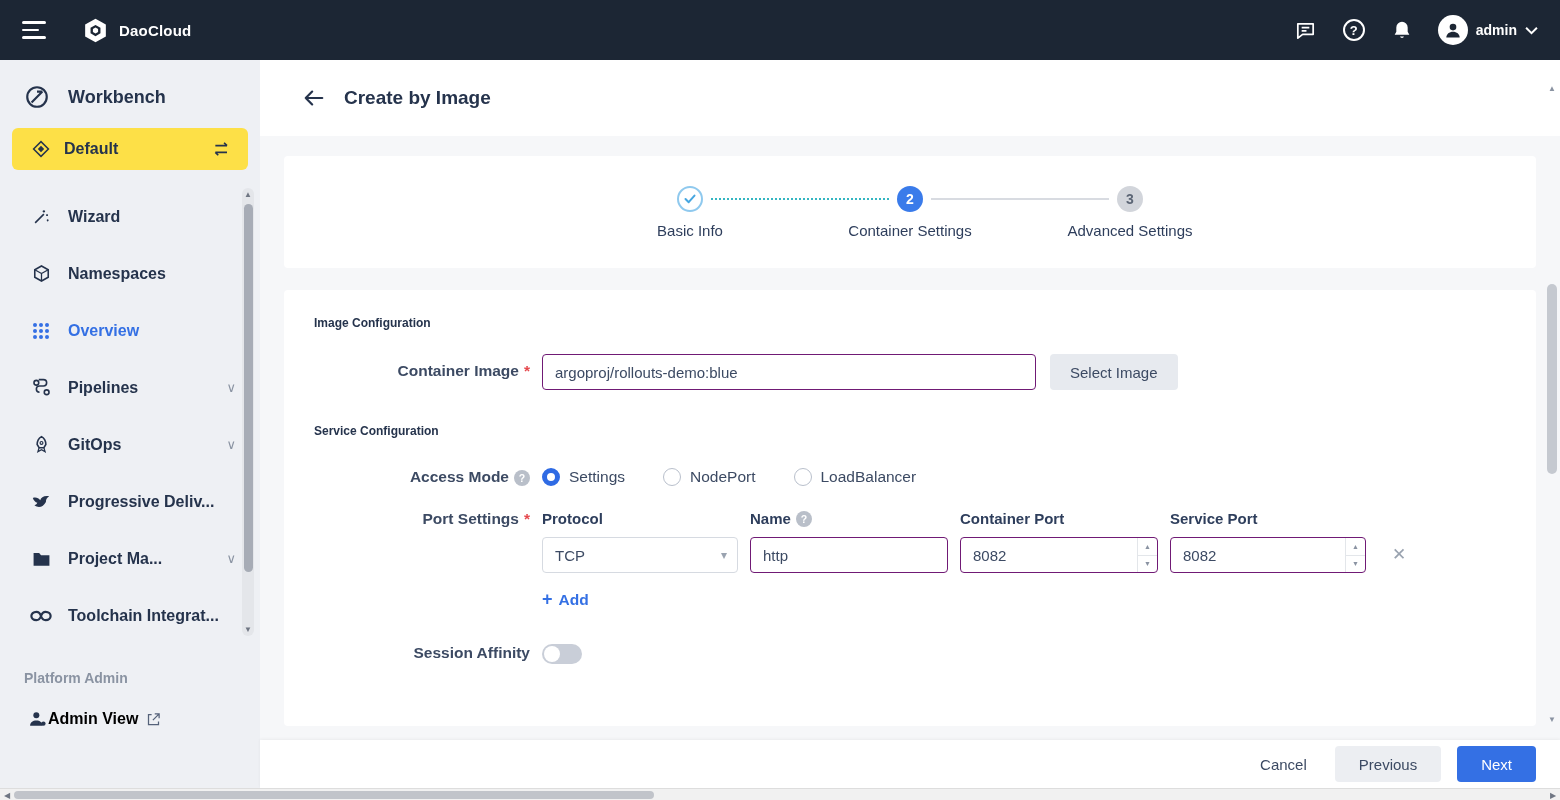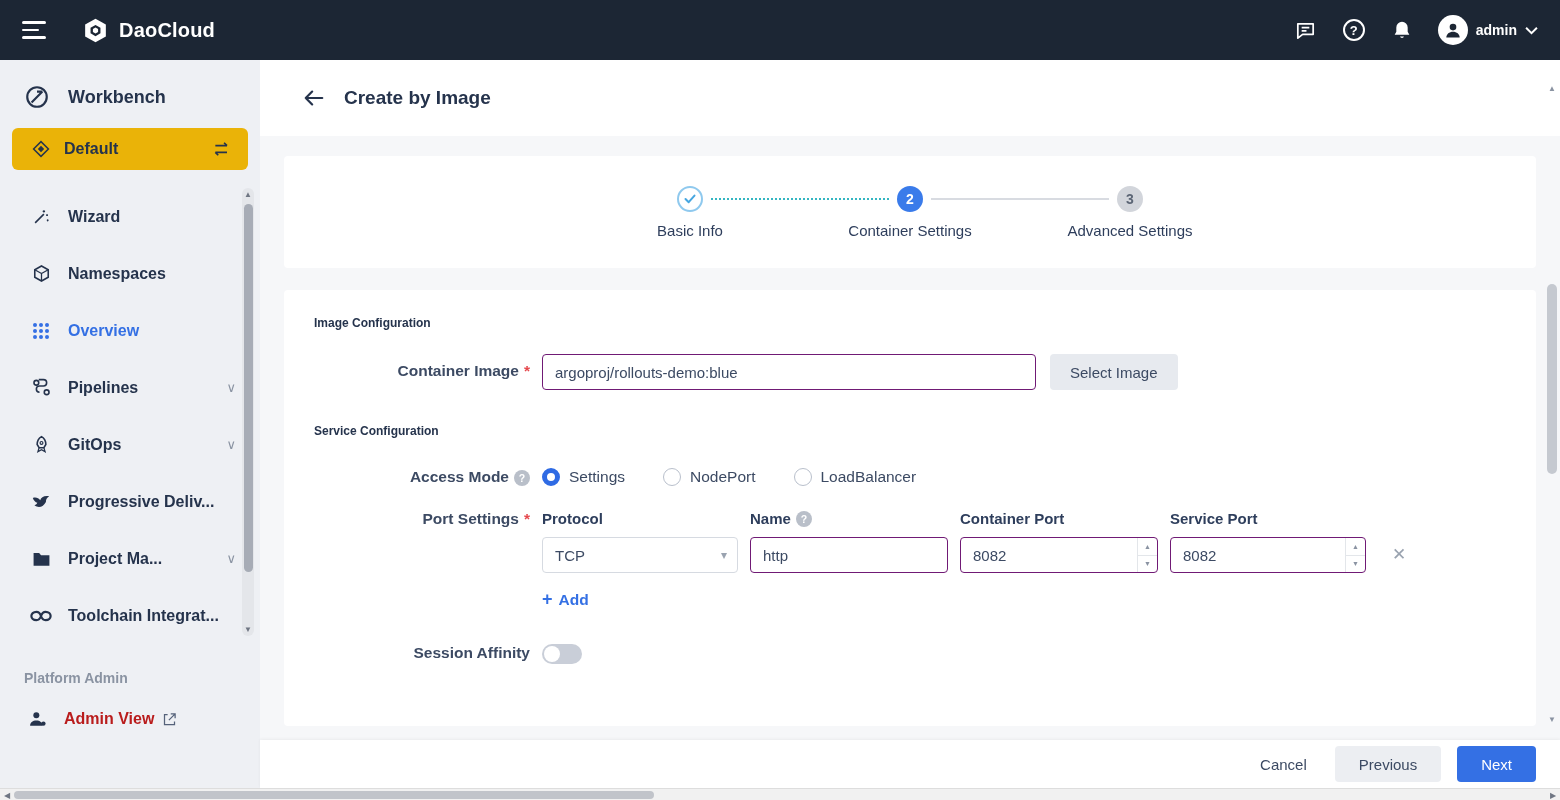--- a/index.html
+++ b/index.html
@@ -5,46 +5,46 @@
   * { margin:0; padding:0; box-sizing:border-box; }
   html,body { width:1560px; height:800px; overflow:hidden; font-family:"Liberation Sans", sans-serif; background:#f6f7f9; color:#2e3e5c; }
   body { position:relative; }
 
   
   .topbar { height:60px; background:#1c2634; display:flex; align-items:center; padding:0 22px; color:#fff; }
   .hamburger { width:24px; display:flex; flex-direction:column; gap:5px; cursor:pointer; margin-right:36px; }
   .hamburger span { display:block; height:2.5px; background:#fff; border-radius:2px; }
   .hamburger span:nth-child(2){ width:70%; }
   .brand { display:flex; align-items:center; gap:10px; }
-  .brand-name { font-size:20px; font-weight:700; letter-spacing:.2px; }
+  .brand-name { font-size:15px; font-weight:700; letter-spacing:.2px; }
   .topbar-right { margin-left:auto; display:flex; align-items:center; gap:24px; }
   .tb-icon { width:24px; height:24px; display:flex; align-items:center; justify-content:center; cursor:pointer; }
   .help-circle { width:22px; height:22px; border:2px solid #fff; border-radius:50%; display:flex; align-items:center; justify-content:center; font-size:13px; font-weight:700; }
   .avatar { width:30px; height:30px; background:#fff; border-radius:50%; display:flex; align-items:center; justify-content:center; }
   .user-group { display:flex; align-items:center; gap:8px; cursor:pointer; }
   .user-name { font-size:14px; font-weight:600; }
 
   
   .shell { display:flex; height:728px; }
 
   
   .sidebar { width:260px; background:#eef0f4; position:relative; flex-shrink:0; }
   .wb-header { display:flex; align-items:center; gap:18px; padding:24px 24px 18px 24px; }
   .wb-title { font-size:18px; font-weight:700; color:#25334c; }
-  .default-item { margin:0 12px; background:#eab308; border-radius:6px; height:42px; display:flex; align-items:center; padding:0 16px 0 20px; cursor:pointer; }
+  .default-item { margin:0 12px; background:#fde047; border-radius:6px; height:42px; display:flex; align-items:center; padding:0 16px 0 20px; cursor:pointer; }
   .default-label { font-size:16px; font-weight:700; color:#25334c; margin-left:14px; flex:1; }
   .nav { padding:18px 0 0 0; }
   .nav-item { height:57px; display:flex; align-items:center; padding:0 24px 0 30px; cursor:pointer; }
   .nav-icon { width:22px; display:flex; justify-content:center; margin-right:16px; flex-shrink:0; }
   .nav-label { font-size:16px; font-weight:600; color:#25334c; white-space:nowrap; overflow:hidden; flex:1; }
   .nav-item.active .nav-label { color:#3470e4; }
   .nav-chevron { color:#8a93a2; font-size:13px; }
   .section-label { padding:26px 24px 6px 24px; font-size:14px; font-weight:700; color:#8a93a2; }
   .admin-item { height:54px; display:flex; align-items:center; padding:0 24px 0 28px; cursor:pointer; }
-  .admin-label { font-size:16px; font-weight:600; color:#b91c1c; margin:0 8px 0 16px; }
+  .admin-label { font-size:16px; font-weight:600; color:#000000; margin:0 8px 0 0; }
   .side-scrollbar { position:absolute; right:6px; top:128px; width:12px; height:448px; background:#e4e6ea; border-radius:6px; }
   .side-scroll-thumb { position:absolute; left:1.5px; top:16px; width:9px; height:368px; background:#a7acb6; border-radius:5px; }
   .side-scroll-arrow { position:absolute; left:0; width:12px; font-size:8px; color:#6f7683; text-align:center; cursor:pointer; }
 
   
   .main { flex:1; display:flex; flex-direction:column; position:relative; min-width:0; }
   .page-header { height:76px; background:#fff; display:flex; align-items:center; padding:0 40px; flex-shrink:0; }
   .back-btn { width:28px; height:28px; display:flex; align-items:center; justify-content:center; cursor:pointer; margin-right:16px; }
   .page-title { font-size:19px; font-weight:700; color:#25334c; }
 

